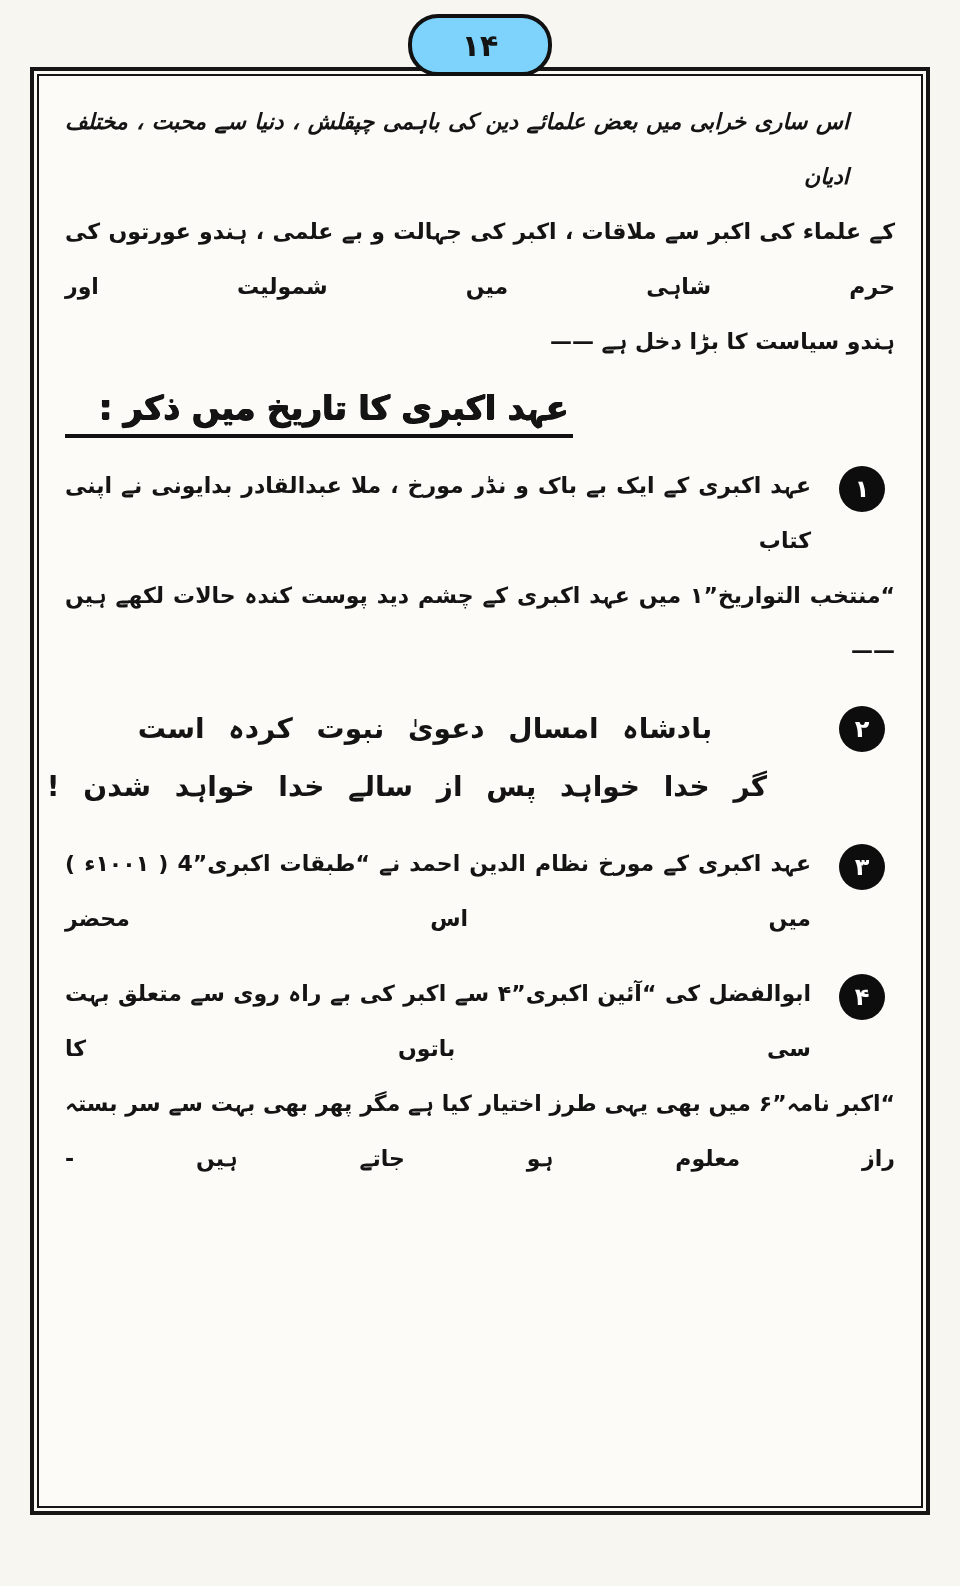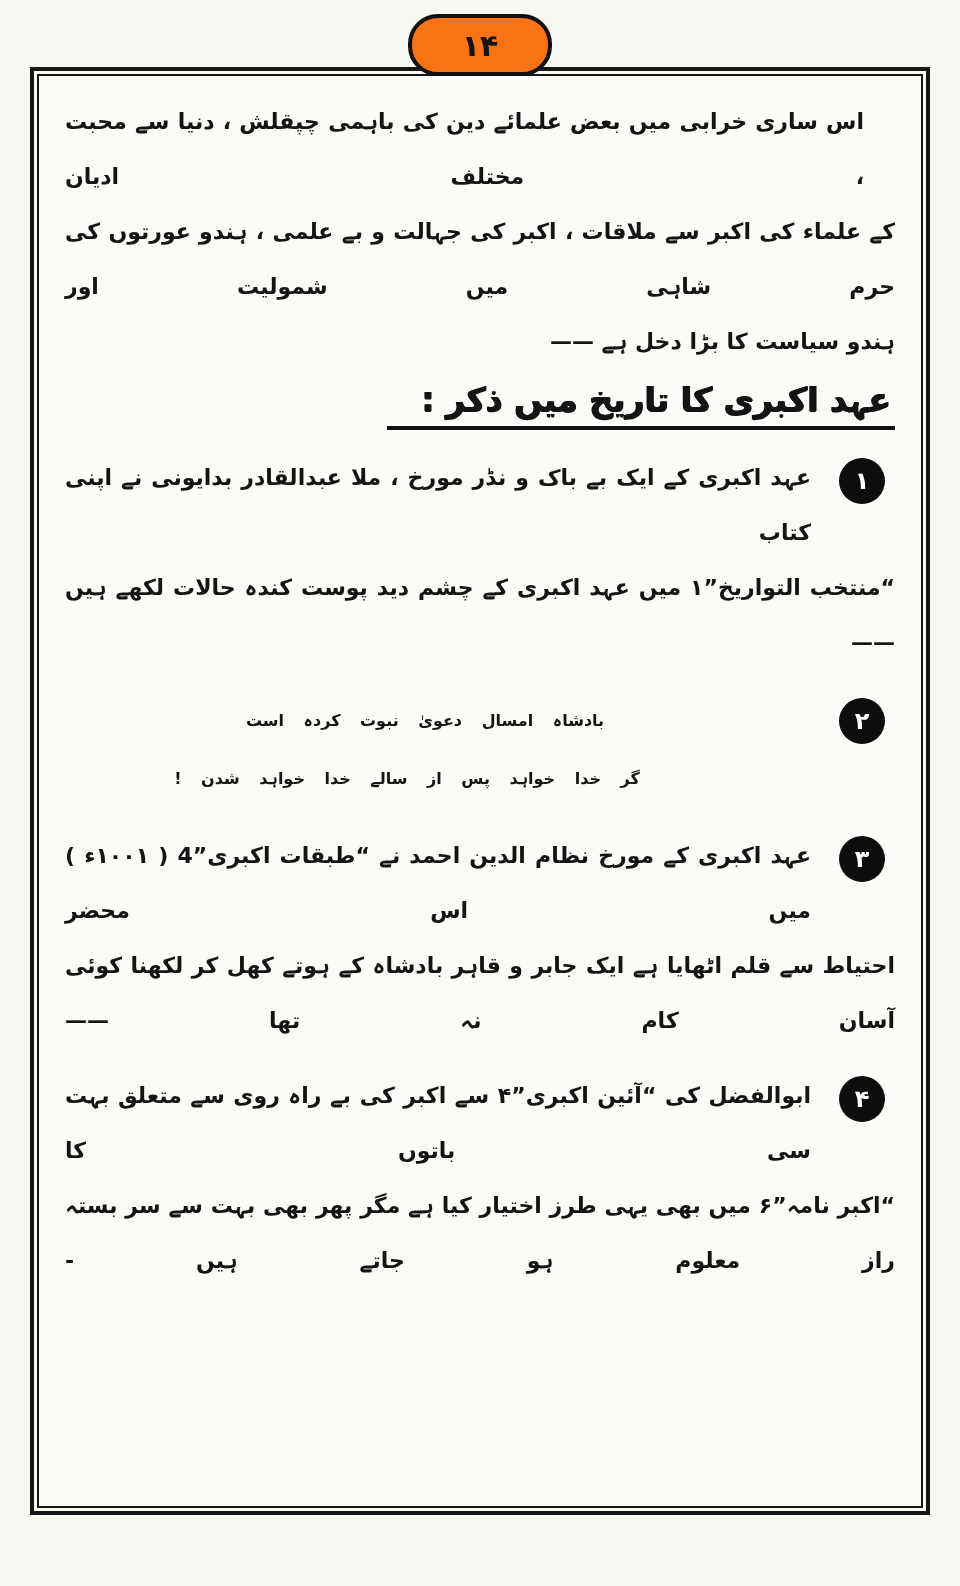--- a/index.html
+++ b/index.html
@@ -10,65 +10,65 @@
     color:#141414;
     overflow:hidden;
   }
   .sheet{padding-top:14px;}
   
   .badge{
     width:136px;height:54px;
     margin:0 auto -9px auto;
     border:4px solid #111;
     border-radius:30px;
-    background:#f97316;
+    background:#7dd3fc;
     display:flex;align-items:center;justify-content:center;
     font-size:30px;font-weight:bold;
     position:relative;z-index:2;
   }
   
   .frame-outer{
     margin:0 30px;
     border:4px solid #161616;
     padding:3px;
     background:#fbfaf5;
   }
   .frame-inner{
     border:2px solid #161616;
     padding:18px 26px 12px 26px;
     min-height:1400px;
     background:#fcfbf7;
   }
   .body-text{font-size:22px;font-weight:700;line-height:55px;}
   .jl{text-align:justify;text-align-last:justify;}
   .rl{}
-  .indent-first{margin-right:31px;}
+  .indent-first{margin-right:46px;font-style:italic;}
   
-  .heading-row{text-align:right;margin-top:12px;line-height:1;}
+  .heading-row{text-align:left;margin-top:20px;line-height:1;}
   .heading{
     display:inline-block;
     font-size:33px;font-weight:900;
     letter-spacing:-0.5px;
     text-shadow:0.7px 0 0 #111,-0.7px 0 0 #111,0 0.5px 0 #111;
     border-bottom:4px solid #111;
     padding:2px 4px 10px 34px;
   }
   
   .item{position:relative;margin-top:20px;}
   .item .num{
     position:absolute;right:10px;top:8px;
     width:46px;height:46px;border-radius:50%;
     background:#0d0d0d;color:#fff;
     display:flex;align-items:center;justify-content:center;
     font-size:24px;font-weight:bold;
   }
   .item .l1{margin-right:84px;}
   
   .couplet{margin-top:22px;text-align:center;transform:translateX(-55px);}
-  .couplet .cline{font-size:16px;font-weight:700;line-height:58px;word-spacing:14px;white-space:nowrap;}
+  .couplet .cline{font-size:28px;font-weight:700;line-height:58px;word-spacing:14px;white-space:nowrap;}
   .couplet .c2{transform:translateX(-18px);}
 </style>
 </head>
 <body>
 
 <div class="sheet">
 
   <div class="badge">
     <span>۱۴</span>
   </div>
@@ -97,21 +97,20 @@
       </div>
 
       <div class="couplet">
         <div class="cline">بادشاہ امسال دعویٰ نبوت کردہ است</div>
         <div class="cline c2">گر خدا خواہد پس از سالے خدا خواہد شدن !</div>
       </div>
 
       <div class="item body-text">
         <span class="num">۳</span>
         <div class="jl l1">عہد اکبری کے مورخ نظام الدین احمد نے “طبقات اکبری”4 ( ۱۰۰۱ء ) میں اس محضر</div>
-        <div class="jl">احتیاط سے قلم اٹھایا ہے ایک جابر و قاہر بادشاہ کے ہوتے کھل کر لکھنا کوئی آسان کام نہ تھا ——</div>
       </div>
 
       <div class="item body-text">
         <span class="num">۴</span>
         <div class="jl l1">ابوالفضل کی “آئین اکبری”۴ سے اکبر کی بے راہ روی سے متعلق بہت سی باتوں کا</div>
         <div class="jl">“اکبر نامہ”۶ میں بھی یہی طرز اختیار کیا ہے مگر پھر بھی بہت سے سر بستہ راز معلوم ہو جاتے ہیں -</div>
       </div>
 
     </div>
   </div>

